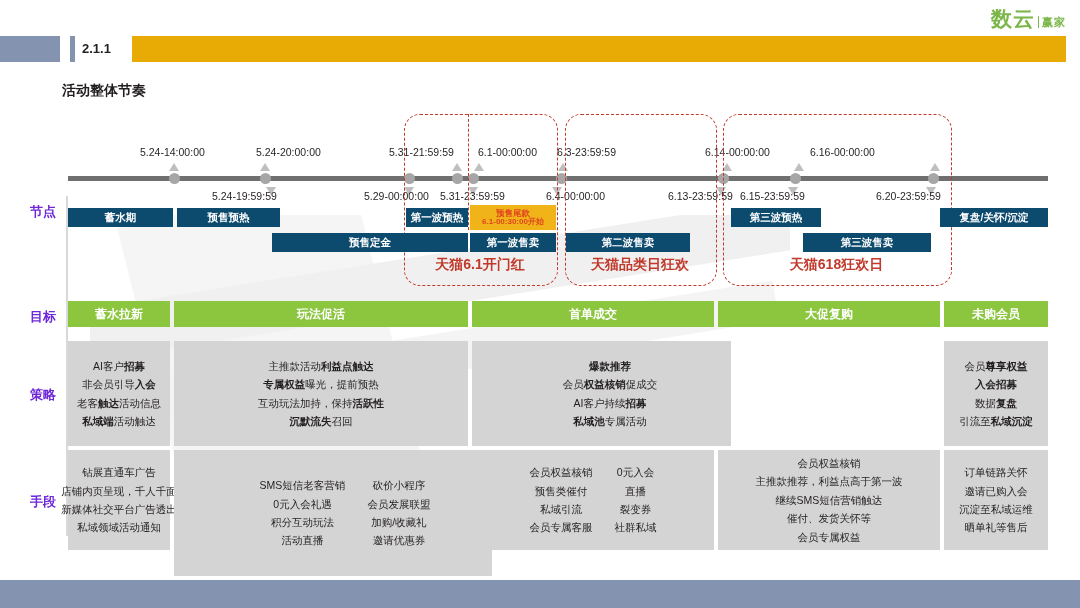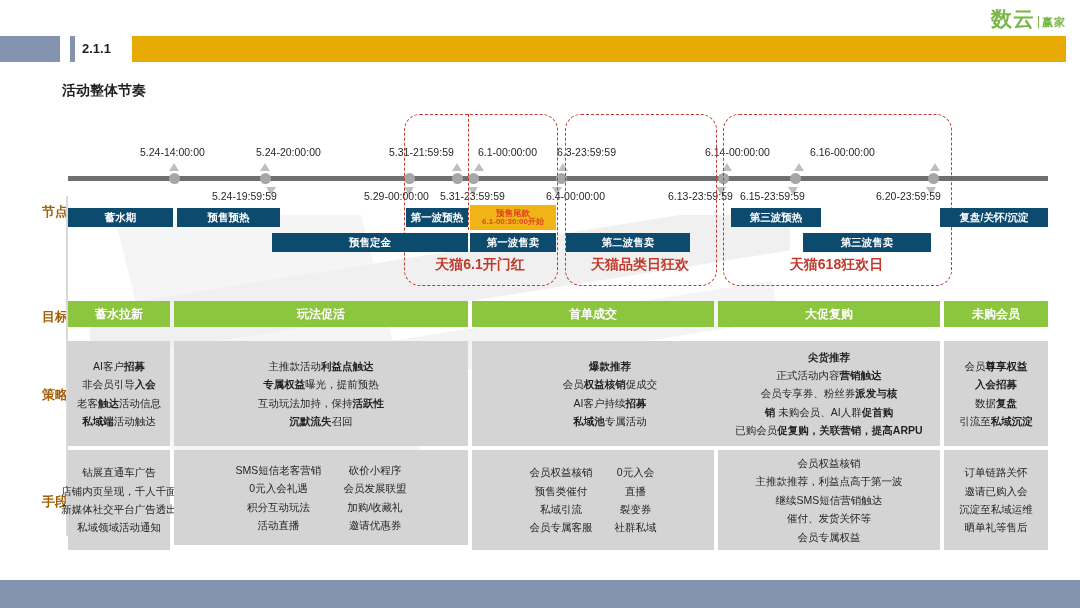--- a/index.html
+++ b/index.html
@@ -23,21 +23,21 @@
   .hdr-sq{position:absolute;left:0;top:36px;width:60px;height:26px;background:#8494b0;}
   .hdr-tick{position:absolute;left:70px;top:36px;width:5px;height:26px;background:#8494b0;}
   .hdr-num{position:absolute;left:82px;top:36px;height:26px;line-height:26px;font-size:13px;font-weight:bold;color:#231f20;}
   .hdr-bar{position:absolute;left:132px;top:36px;right:14px;height:26px;background:#e8ab06;}
 
   .page-title{position:absolute;left:62px;top:82px;font-size:14px;font-weight:bold;color:#231f20;}
 
   
   .canvas{position:absolute;left:0;top:0;width:1080px;height:608px;}
 
-  .rowlabel{position:absolute;left:18px;width:50px;text-align:right;font-size:13px;font-weight:bold;color:#a16207;}
+  .rowlabel{position:absolute;left:18px;width:50px;text-align:center;font-size:13px;font-weight:bold;color:#6d28d9;}
 
   .vdivider{position:absolute;left:66px;top:196px;width:2px;height:340px;background:#d9d9d9;}
 
   
   .axis{position:absolute;left:68px;top:176px;width:980px;height:5px;background:#6f6f6f;}
   .node{position:absolute;width:11px;height:11px;border-radius:50%;background:#a6a6a6;top:173px;}
   .arr{position:absolute;width:0;height:0;border-left:5px solid transparent;border-right:5px solid transparent;}
   .arr.up{border-bottom:8px solid #bfbfbf;top:163px;}
   .arr.dn{border-top:8px solid #bfbfbf;top:187px;}
 
@@ -179,43 +179,36 @@
       <div class="ln"><b>专属权益</b><span>曝光，提前预热</span></div>
       <div class="ln"><span>互动玩法加持，保持</span><b>活跃性</b></div>
       <div class="ln"><b>沉默流失</b><span>召回</span></div>
     </div>
   <div class="cell" id="s2" style="left:472px;top:341px;width:242px;height:105px;padding-left:17px;">
       <div class="ln"><b>爆款推荐</b></div>
       <div class="ln"><span>会员</span><b>权益核销</b><span>促成交</span></div>
       <div class="ln"><span>AI客户持续</span><b>招募</b></div>
       <div class="ln"><b>私域池</b><span>专属活动</span></div>
     </div>
-  <div class="cell" id="s3" style="left:718px;top:341px;width:222px;height:105px;">
-      <div class="ln"><b>尖货推荐</b></div>
-      <div class="ln"><span>正式活动内容</span><b>营销触达</b></div>
-      <div class="ln"><span>会员专享券、粉丝券</span><b>派发与核</b></div>
-      <div class="ln"><b>销</b><span> 未购会员、AI人群</span><b>促首购</b></div>
-      <div class="ln"><span>已购会员</span><b>促复购，关联营销，提高ARPU</b></div>
-    </div>
   <div class="cell" id="s4" style="left:944px;top:341px;width:104px;height:105px;">
       <div class="ln"><span>会员</span><b>尊享权益</b></div>
       <div class="ln"><b>入会招募</b></div>
       <div class="ln"><span>数据</span><b>复盘</b></div>
       <div class="ln"><span>引流至</span><b>私域沉淀</b></div>
     </div>
 
   <div class="cell sub2" id="t0" style="left: 68px; top: 450px; width: 102px; height: 100px; justify-content: center;">
       <div class="col">
         <div class="ln">钻展直通车广告</div>
         <div class="ln">店铺内页呈现，千人千面</div>
         <div class="ln">新媒体社交平台广告透出</div>
         <div class="ln">私域领域活动通知</div>
       </div>
     </div>
-  <div class="cell sub2" id="t1" style="left:174px;top:450px;width:294px;height:95px;">
+  <div class="cell sub2" id="t1" style="left:174px;top:450px;width:294px;height:126px;padding-left:24px;">
       <div class="col">
         <div class="ln">SMS短信老客营销</div>
         <div class="ln">0元入会礼遇</div>
         <div class="ln">积分互动玩法</div>
         <div class="ln">活动直播</div>
       </div>
       <div class="col">
         <div class="ln">砍价小程序</div>
         <div class="ln">会员发展联盟</div>
         <div class="ln">加购/收藏礼</div>

